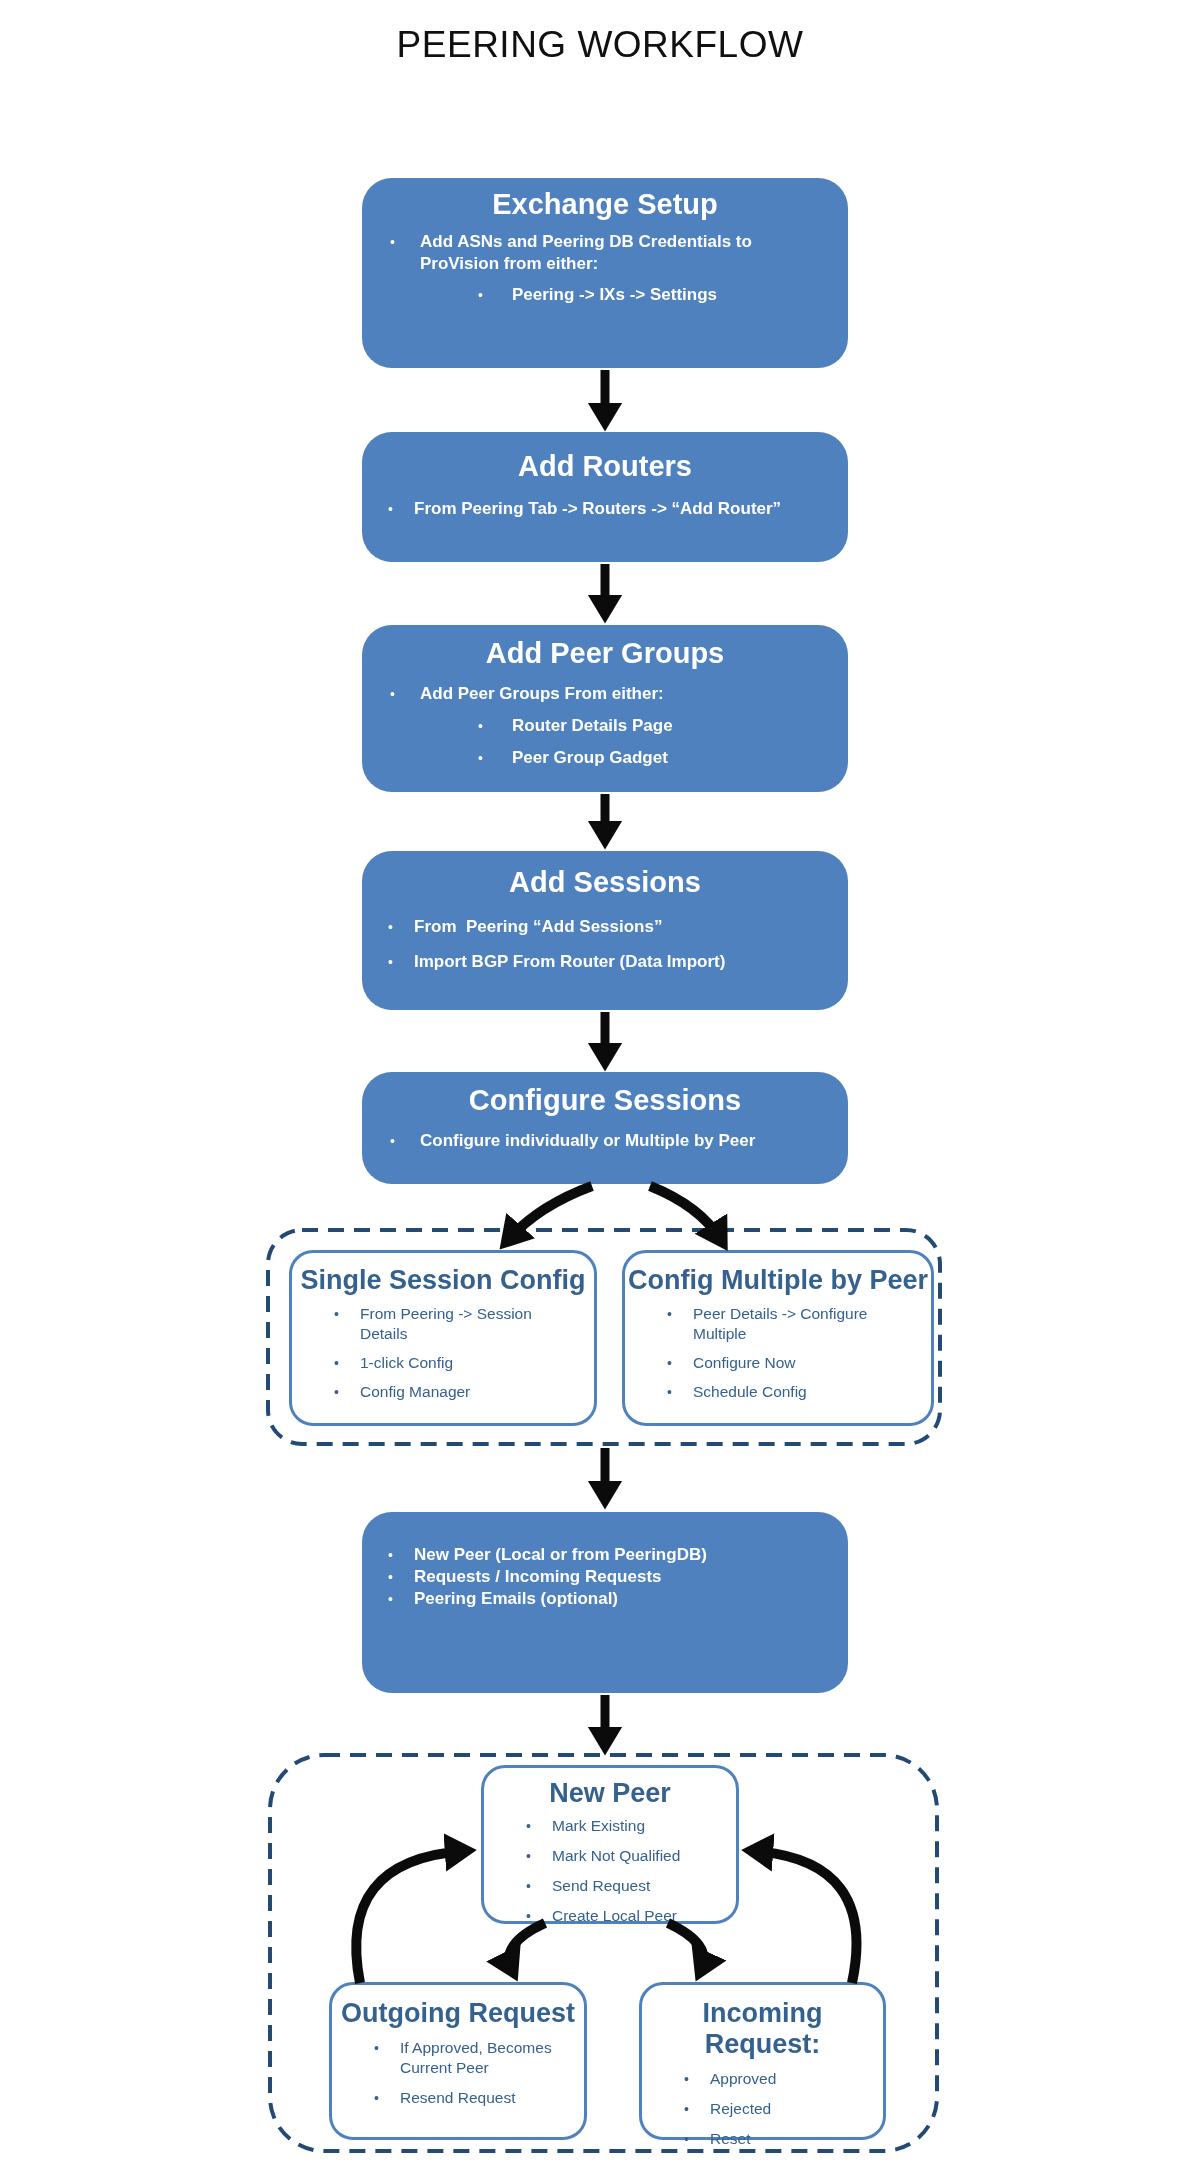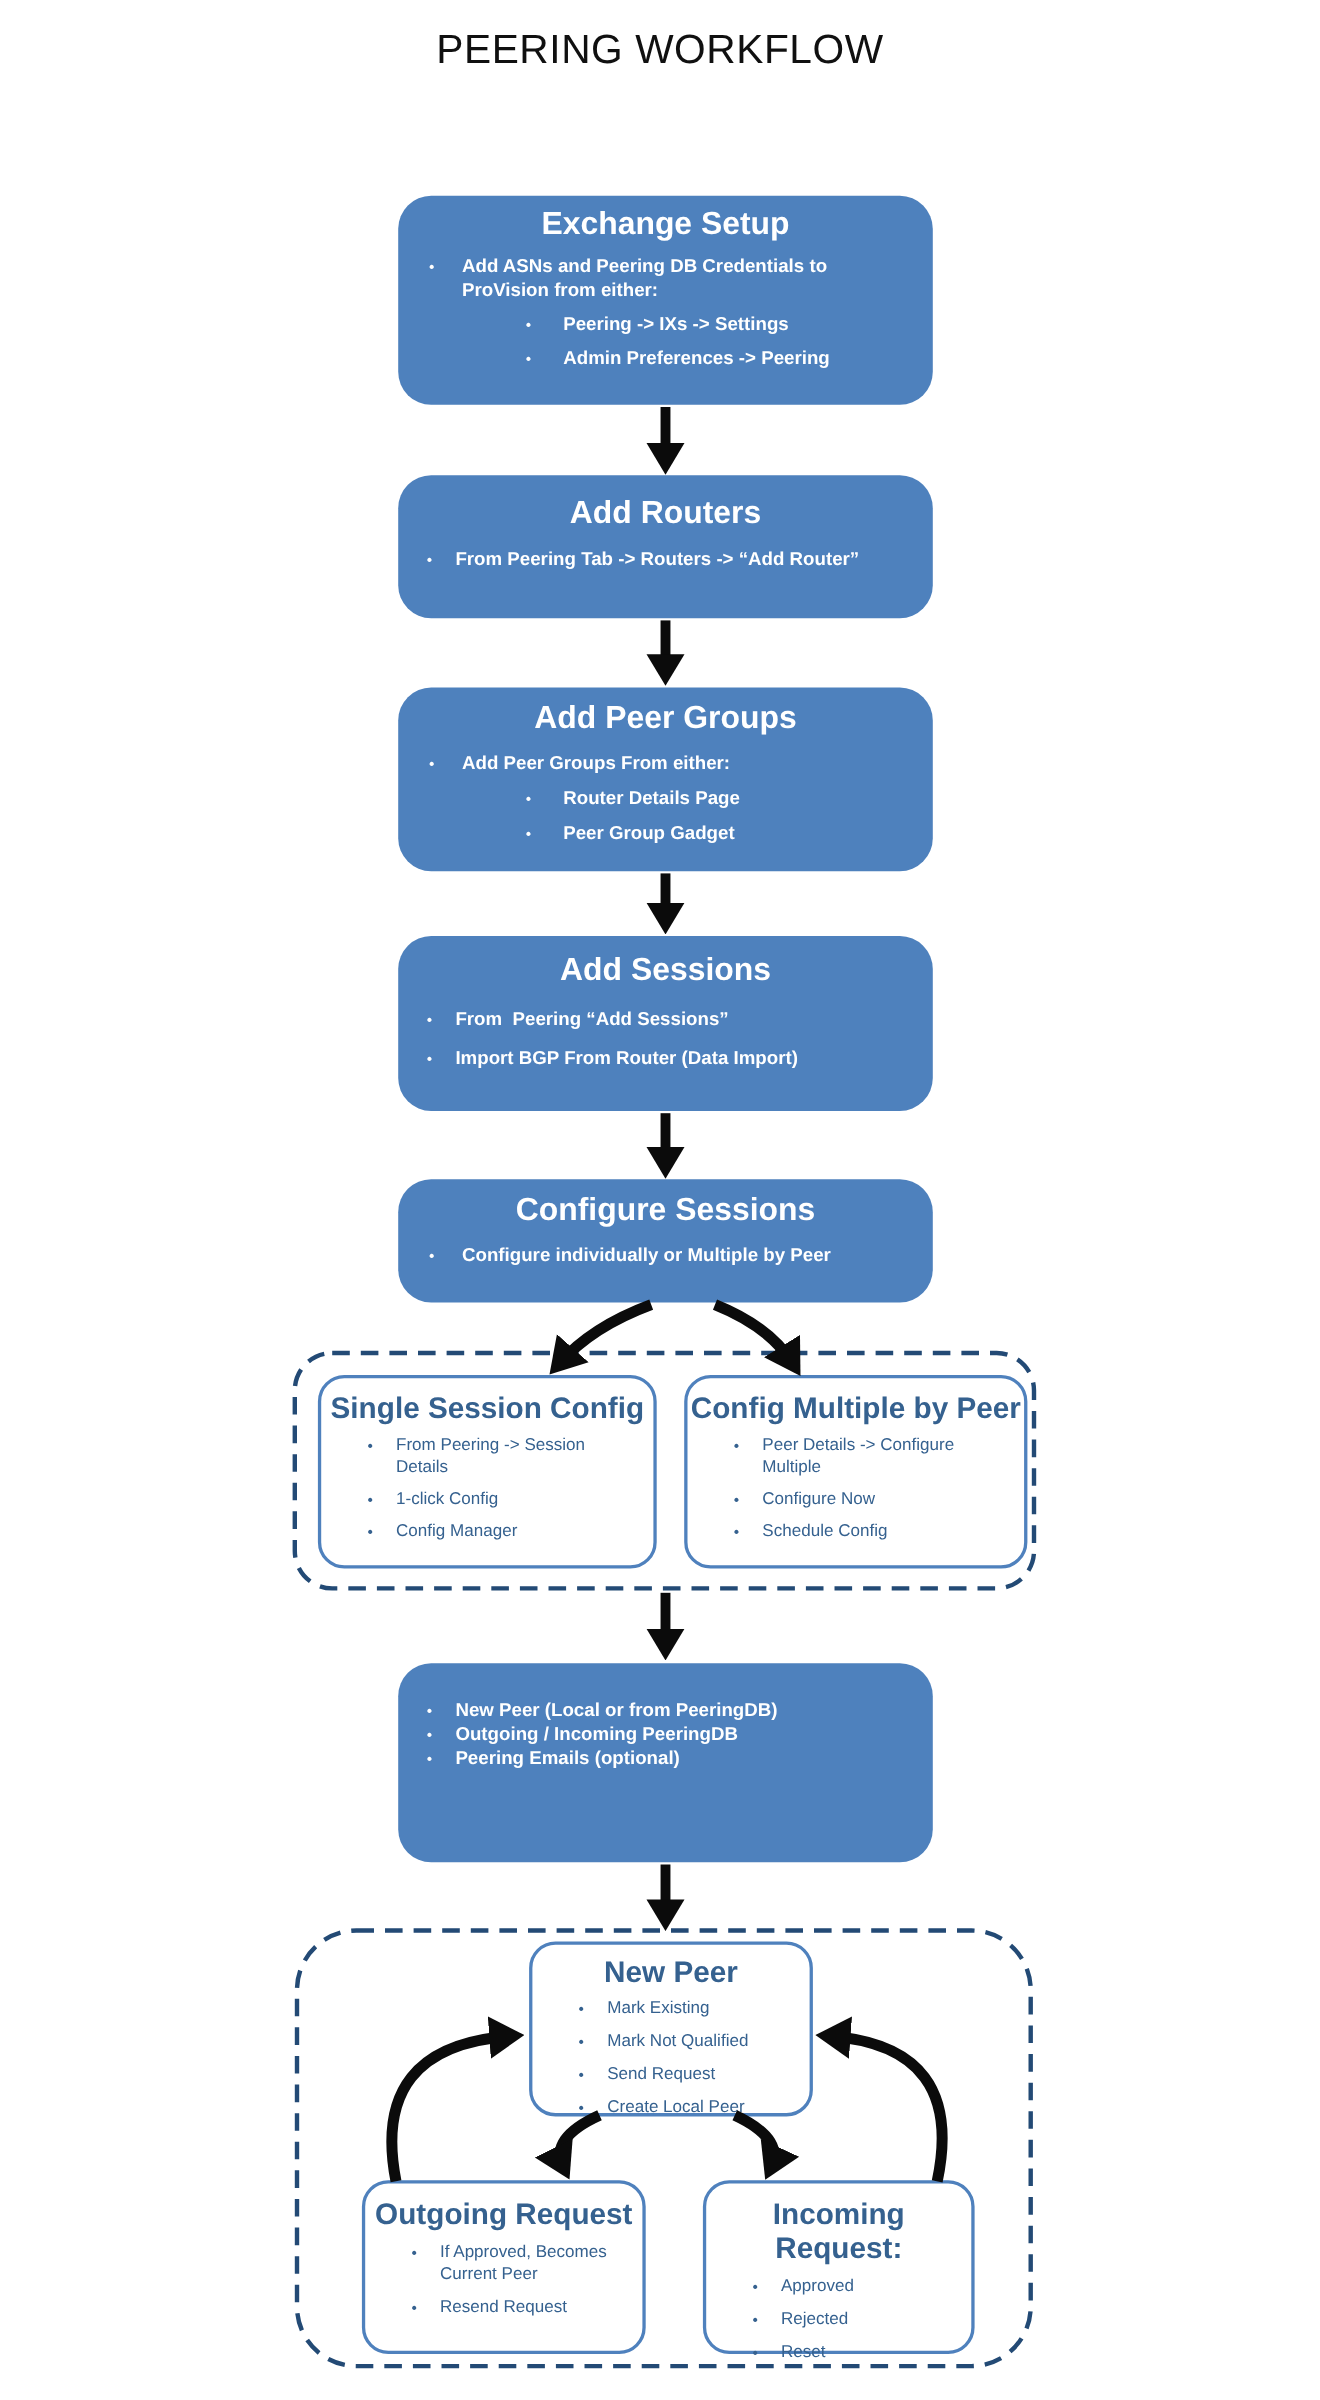--- a/index.html
+++ b/index.html
@@ -83,24 +83,20 @@
     <div class="node-title">Exchange Setup</div>
     <div class="bullets" style="margin-top:10px;gap:9px;">
       <div class="b ia">
           <span class="dot"></span>
           <span class="tx wide-narrow">Add ASNs and Peering DB Credentials to ProVision from either:</span>
         </div>
       <div class="b ic">
           <span class="dot"></span>
           <span class="tx">Peering -&gt; IXs -&gt; Settings</span>
         </div>
-      <div class="b ic">
-          <span class="dot"></span>
-          <span class="tx">Admin Preferences -&gt; Peering</span>
-        </div>
     </div>
   </section>
 
   <section class="node blue" style="left:362px;top:432px;width:486px;height:130px;padding-top:18px;">
     <div class="node-title">Add Routers</div>
     <div class="bullets" style="margin-top:15px;">
       <div class="b ib">
           <span class="dot"></span>
           <span class="tx">From Peering Tab -&gt; Routers -&gt; “Add Router”</span>
         </div>
@@ -186,21 +182,21 @@
   </section>
 
   <section class="node blue" style="left:362px;top:1512px;width:486px;height:181px;padding-top:17px;">
     <div class="bullets" style="margin-top:15px;">
       <div class="b ib">
           <span class="dot"></span>
           <span class="tx">New Peer (Local or from PeeringDB)</span>
         </div>
       <div class="b ib">
           <span class="dot"></span>
-          <span class="tx">Outgoing / Incoming PeeringDB</span>
+          <span class="tx">Requests / Incoming Requests</span>
         </div>
       <div class="b ib">
           <span class="dot"></span>
           <span class="tx">Peering Emails (optional)</span>
         </div>
     </div>
   </section>
 
   <section class="node white-box" style="left:329px;top:1982px;width:258px;height:158px;padding-top:13px;">
     <div class="node-title">Outgoing Request</div>

